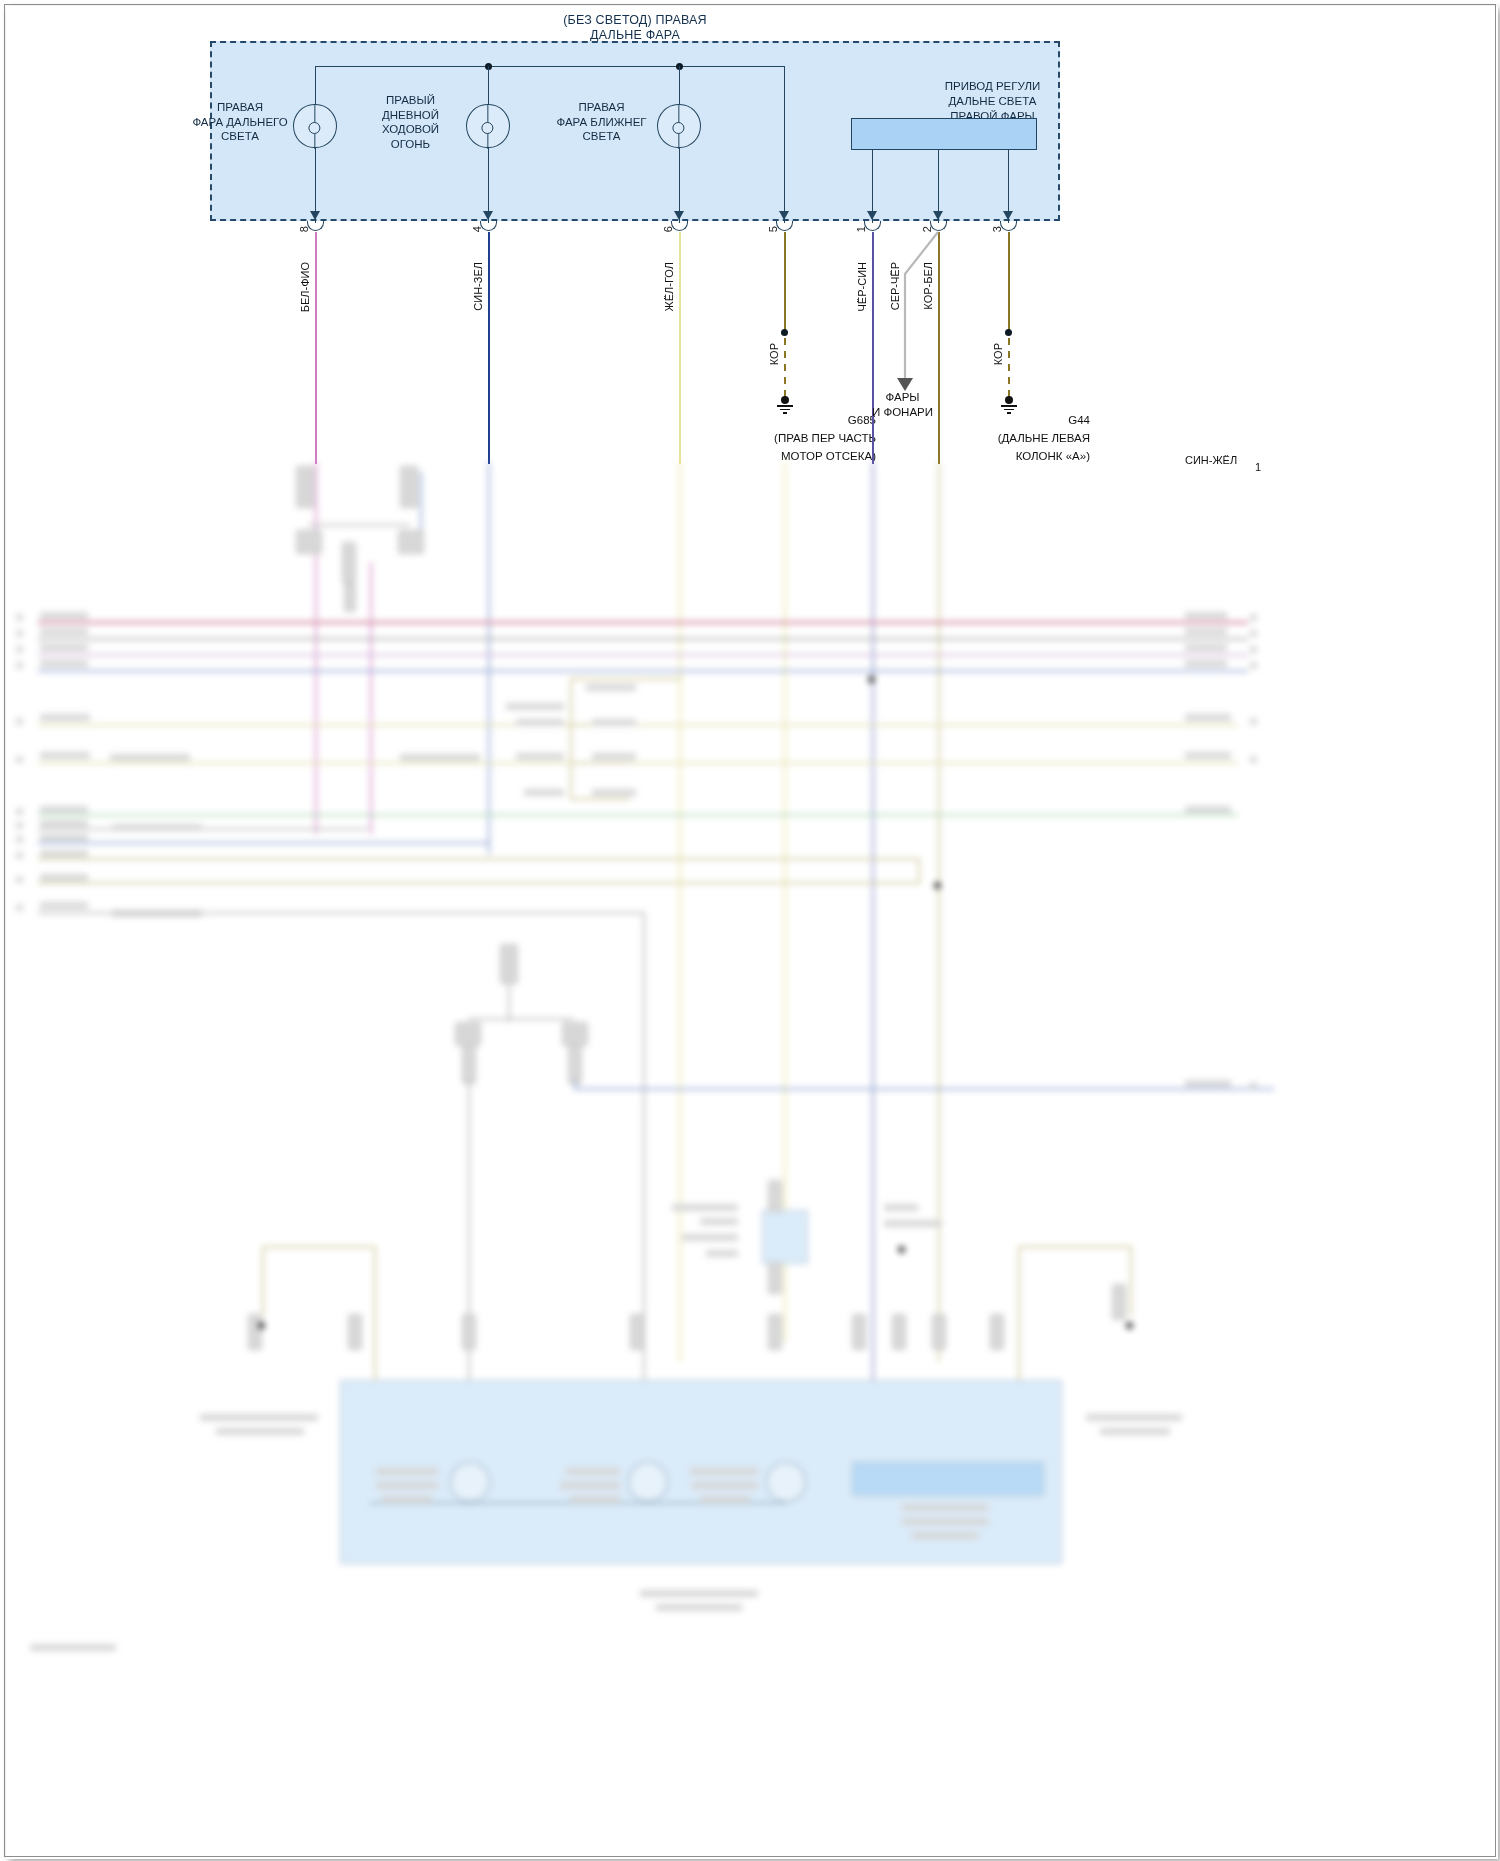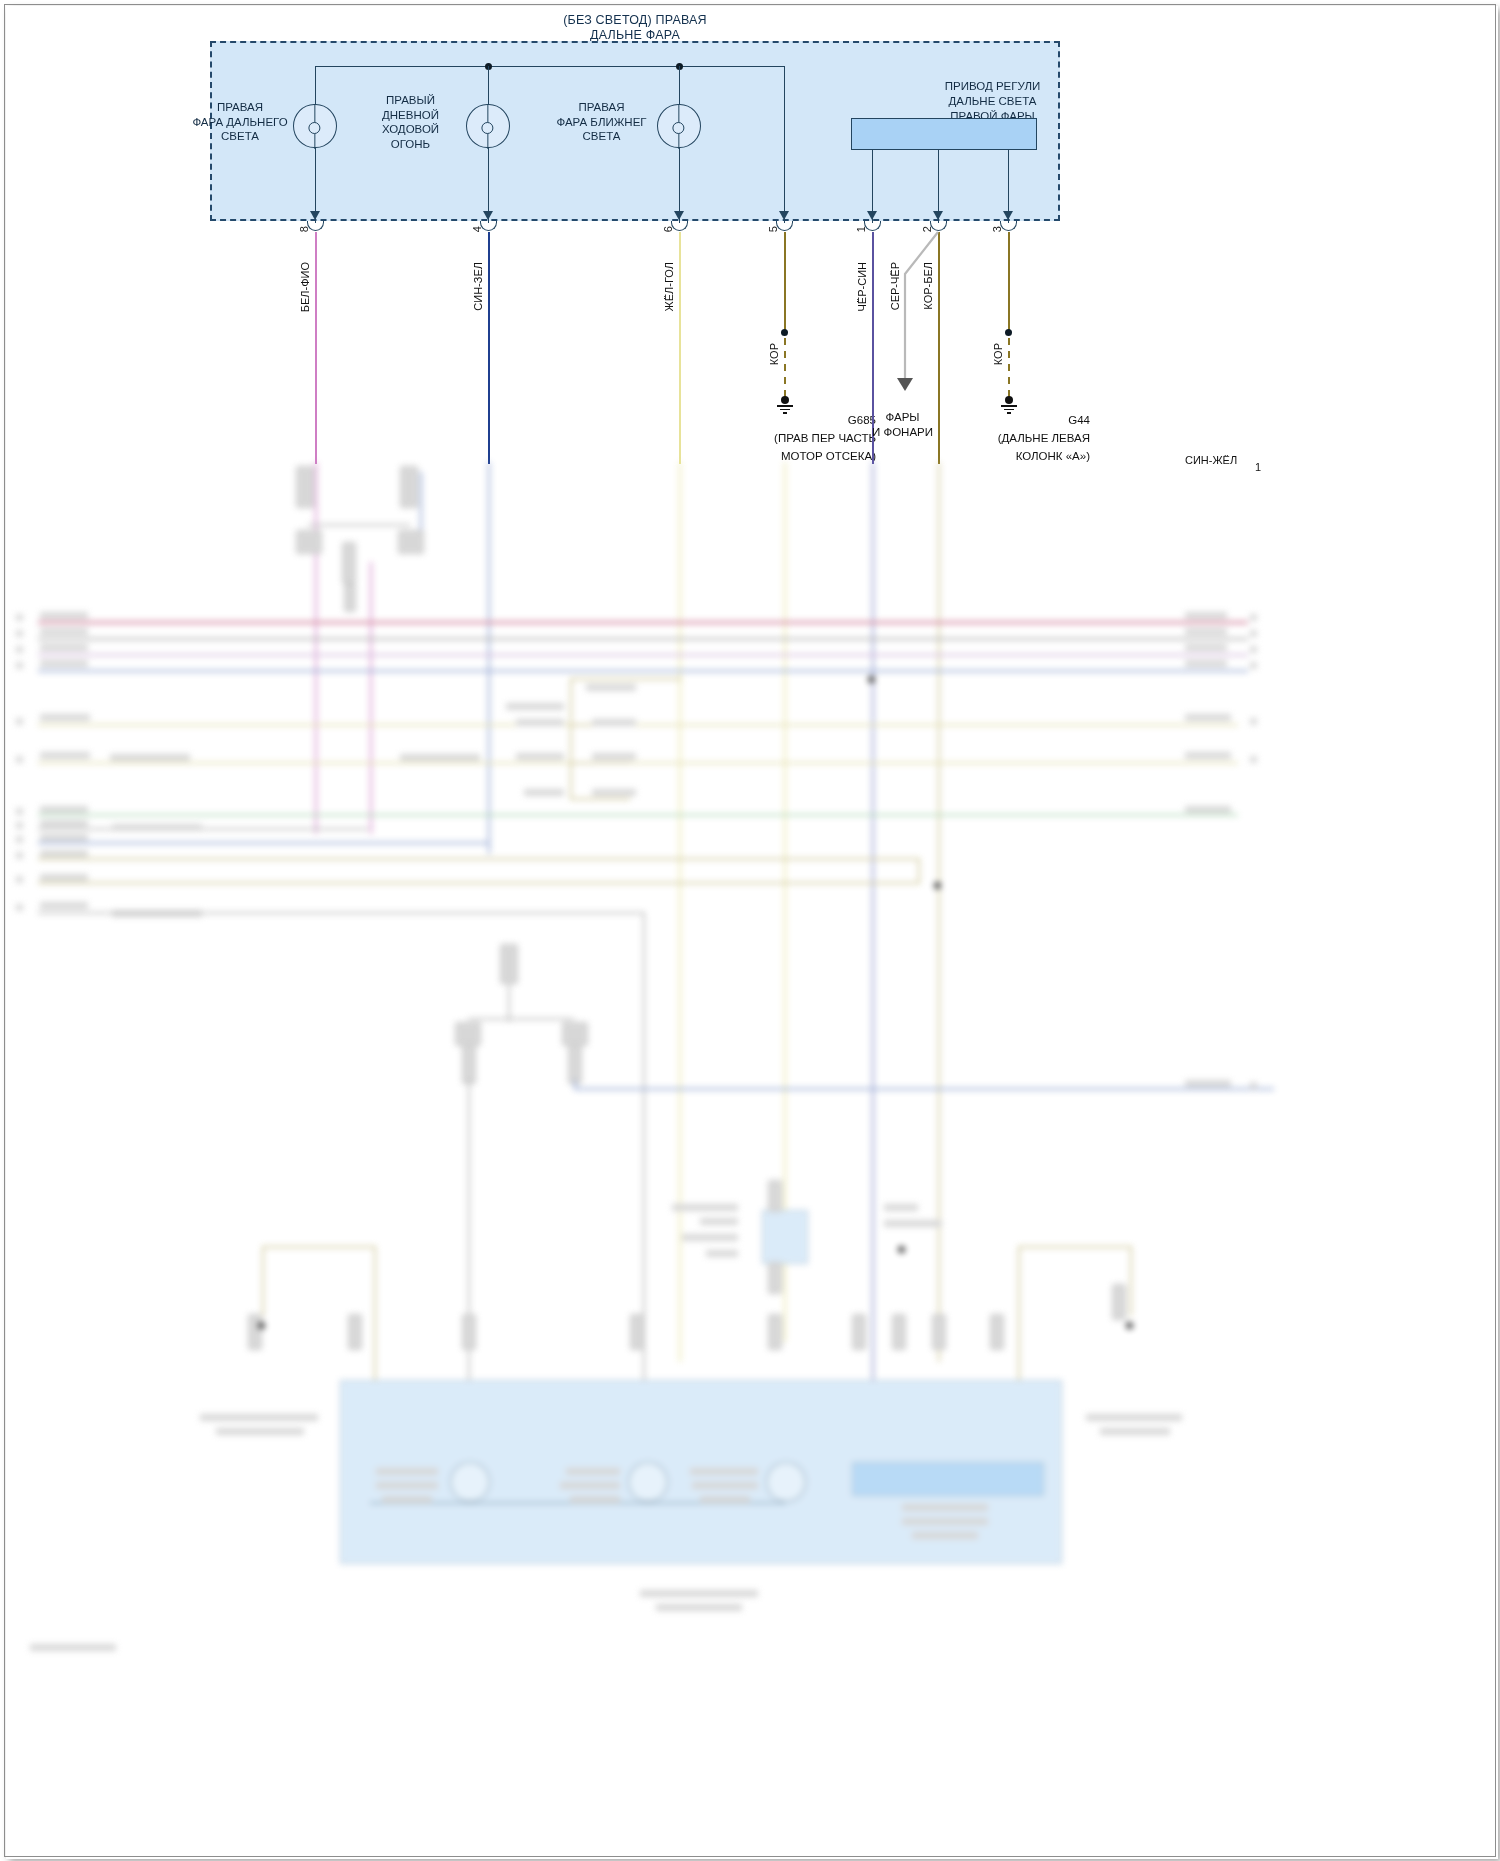--- a/index.html
+++ b/index.html
@@ -188,21 +188,21 @@
     <div class="pin-cup" style="left:930px;top:221px;"></div>
     <div class="pin-num" style="left:921px;top:226px;">2</div>
     <div class="wire" style="left:938px;top:232px;height:232px;background:#8a7624;"></div>
     <div class="wire-lbl" style="left:922px;top:262px;">КОР-БЕЛ</div>
 
     <svg style="position:absolute;left:880px;top:228px;width:70px;height:160px;overflow:visible;">
       <polyline points="58,4 25,46 25,152" fill="none" stroke="#b9b9b9" stroke-width="2.2"></polyline>
     </svg>
     <div class="wire-lbl" style="left:889px;top:262px;">СЕР-ЧЁР</div>
     <div class="conn-arrow" style="left:897px;top:378px;"></div>
-    <div class="conn-lbl" style="left:855px;top:410px;width:95px;">ФАРЫ
+    <div class="conn-lbl" style="left:855px;top:390px;width:95px;">ФАРЫ
 И ФОНАРИ</div>
 
     <div class="pin-arrow" style="left:1003px;top:211px;"></div>
     <div class="pin-cup" style="left:1000px;top:221px;"></div>
     <div class="pin-num" style="left:991px;top:226px;">3</div>
     <div class="wire" style="left:1008px;top:232px;height:100px;background:#8a7624;"></div>
     <div class="wire-lbl" style="left:992px;top:343px;">КОР</div>
     <div class="node-dot" style="left:1005px;top:329px;"></div>
     <div class="wire" style="left:1008px;top:338px;height:62px;background:repeating-linear-gradient(to bottom,#8a7624 0 7px,transparent 7px 13px);"></div>
     <div class="gnd-sym" style="left:1001px;top:396px;">

